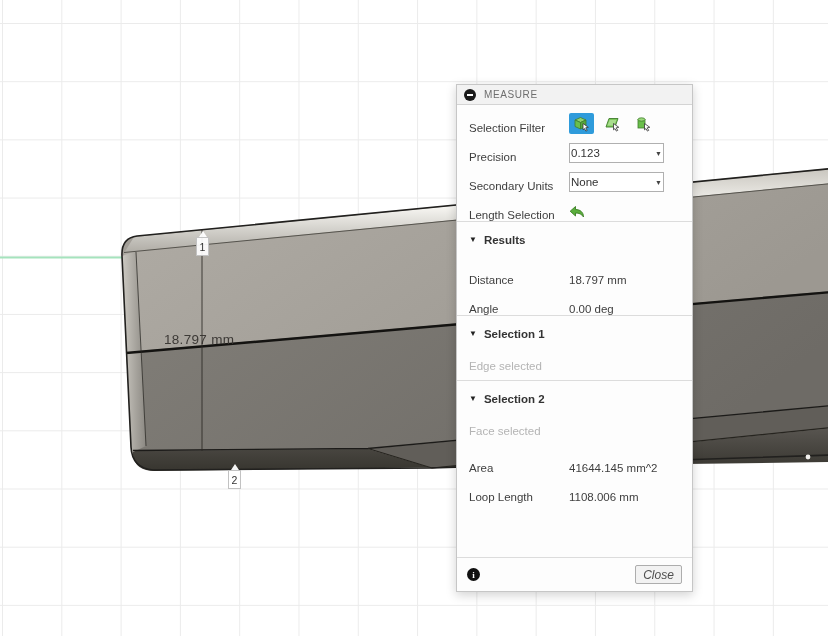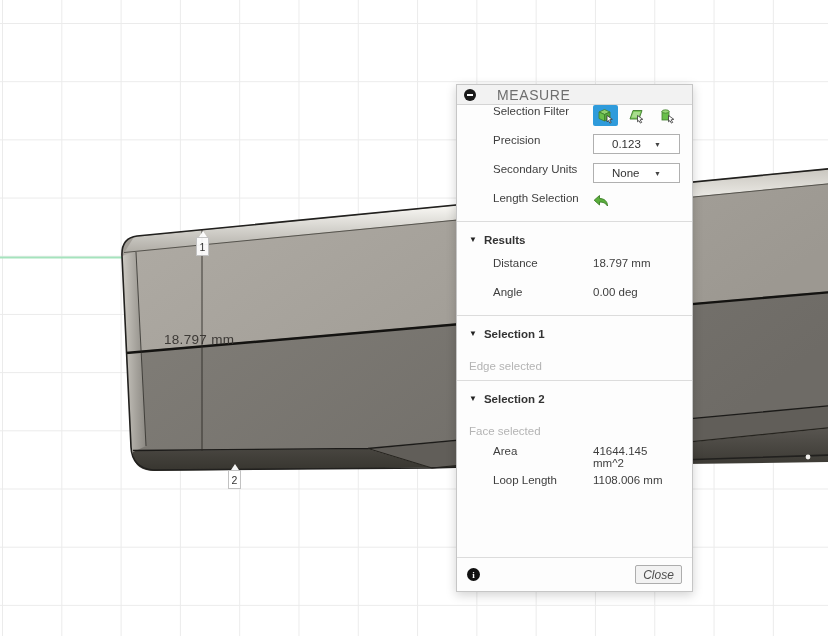--- a/index.html
+++ b/index.html
@@ -52,23 +52,23 @@
     height:20px; flex:none; background:#f2f2f2; border-bottom:1px solid #d4d4d4;
     display:flex; align-items:center; padding:0 7px;
   }
   .collapse-btn{
     width:12px; height:12px; border-radius:50%; background:#1a1a1a;
     position:relative; cursor:pointer; flex:none;
   }
   .collapse-btn::after{
     content:""; position:absolute; left:3px; right:3px; top:5px; height:2px; background:#fff;
   }
-  .dlg-title{ margin-left:21px; font-size:14px; color:#6e6e6e; letter-spacing:0.6px; }
-
-  .dlg-row{ height:29px; flex:none; display:flex; align-items:flex-start; padding:0 12px;margin-left:24px; }
+  .dlg-title{ margin-left:8px; font-size:10px; color:#6e6e6e; letter-spacing:0.6px; }
+
+  .dlg-row{ height:29px; flex:none; display:flex; align-items:flex-end; padding:0 12px; }
   .dlg-label{ width:100px; flex:none; color:#3e3e3e; }
   .dlg-value{ color:#3e3e3e; }
 
   .divider{ border-top:1px solid #dcdcdc; flex:none; }
 
   .sec-header{
     height:35px; flex:none; display:flex; align-items:center; gap:7px;
     padding:0 12px; font-weight:bold; color:#333;
   }
   .tri{ font-size:8px; color:#222; }
@@ -76,21 +76,21 @@
 
   .filter-group{ display:flex; align-items:center; gap:6px; }
   .filter-btn{
     width:25px; height:21px; border-radius:2px; display:flex;
     align-items:center; justify-content:center; cursor:pointer;
   }
   .filter-btn.active{ background:#2f9bdb; }
 
   .dropdown{
     width:95px; height:20px; background:#fff; border:1px solid #b0b0b0;
-    display:flex; align-items:center; padding:0 18px; cursor:pointer;
+    display:flex; align-items:center; padding:0 1px; cursor:pointer;
   }
   .dropdown .dd-text{ flex:1; font-size:11.5px; color:#333; }
   .dd-arrow{ font-size:7px; color:#444; }
 
   .restart-btn{ width:20px; height:18px; cursor:pointer; display:flex; align-items:center; }
 
   .checkbox{
     width:13px; height:13px; border:1px solid #9a9a9a; border-radius:3px;
     background:#ededed; cursor:pointer;
   }

